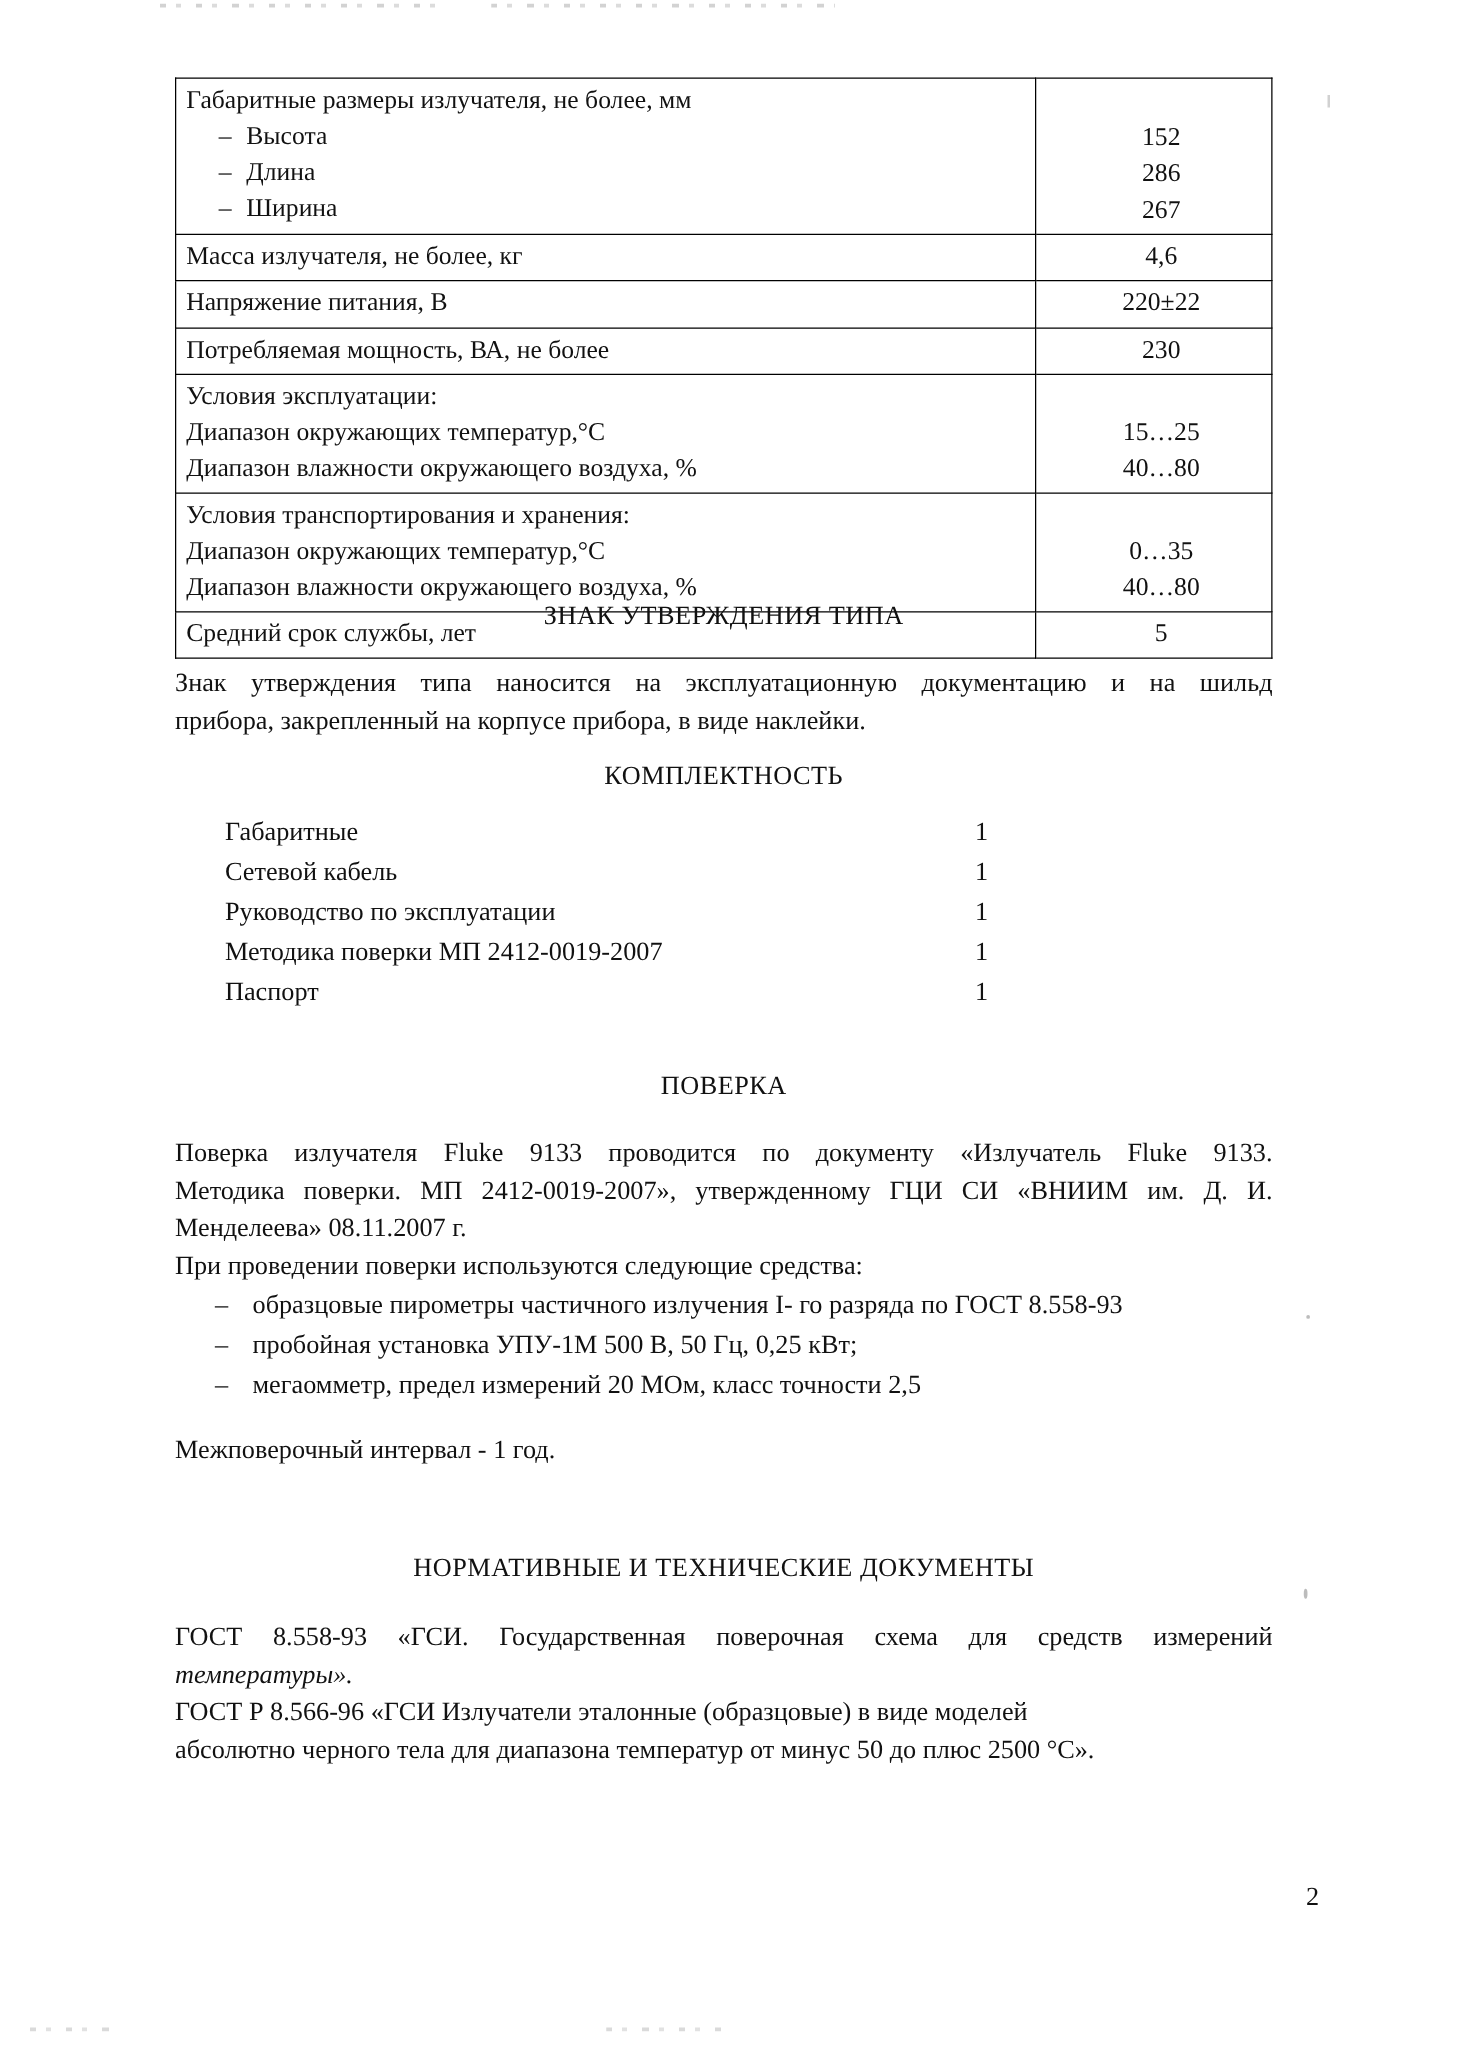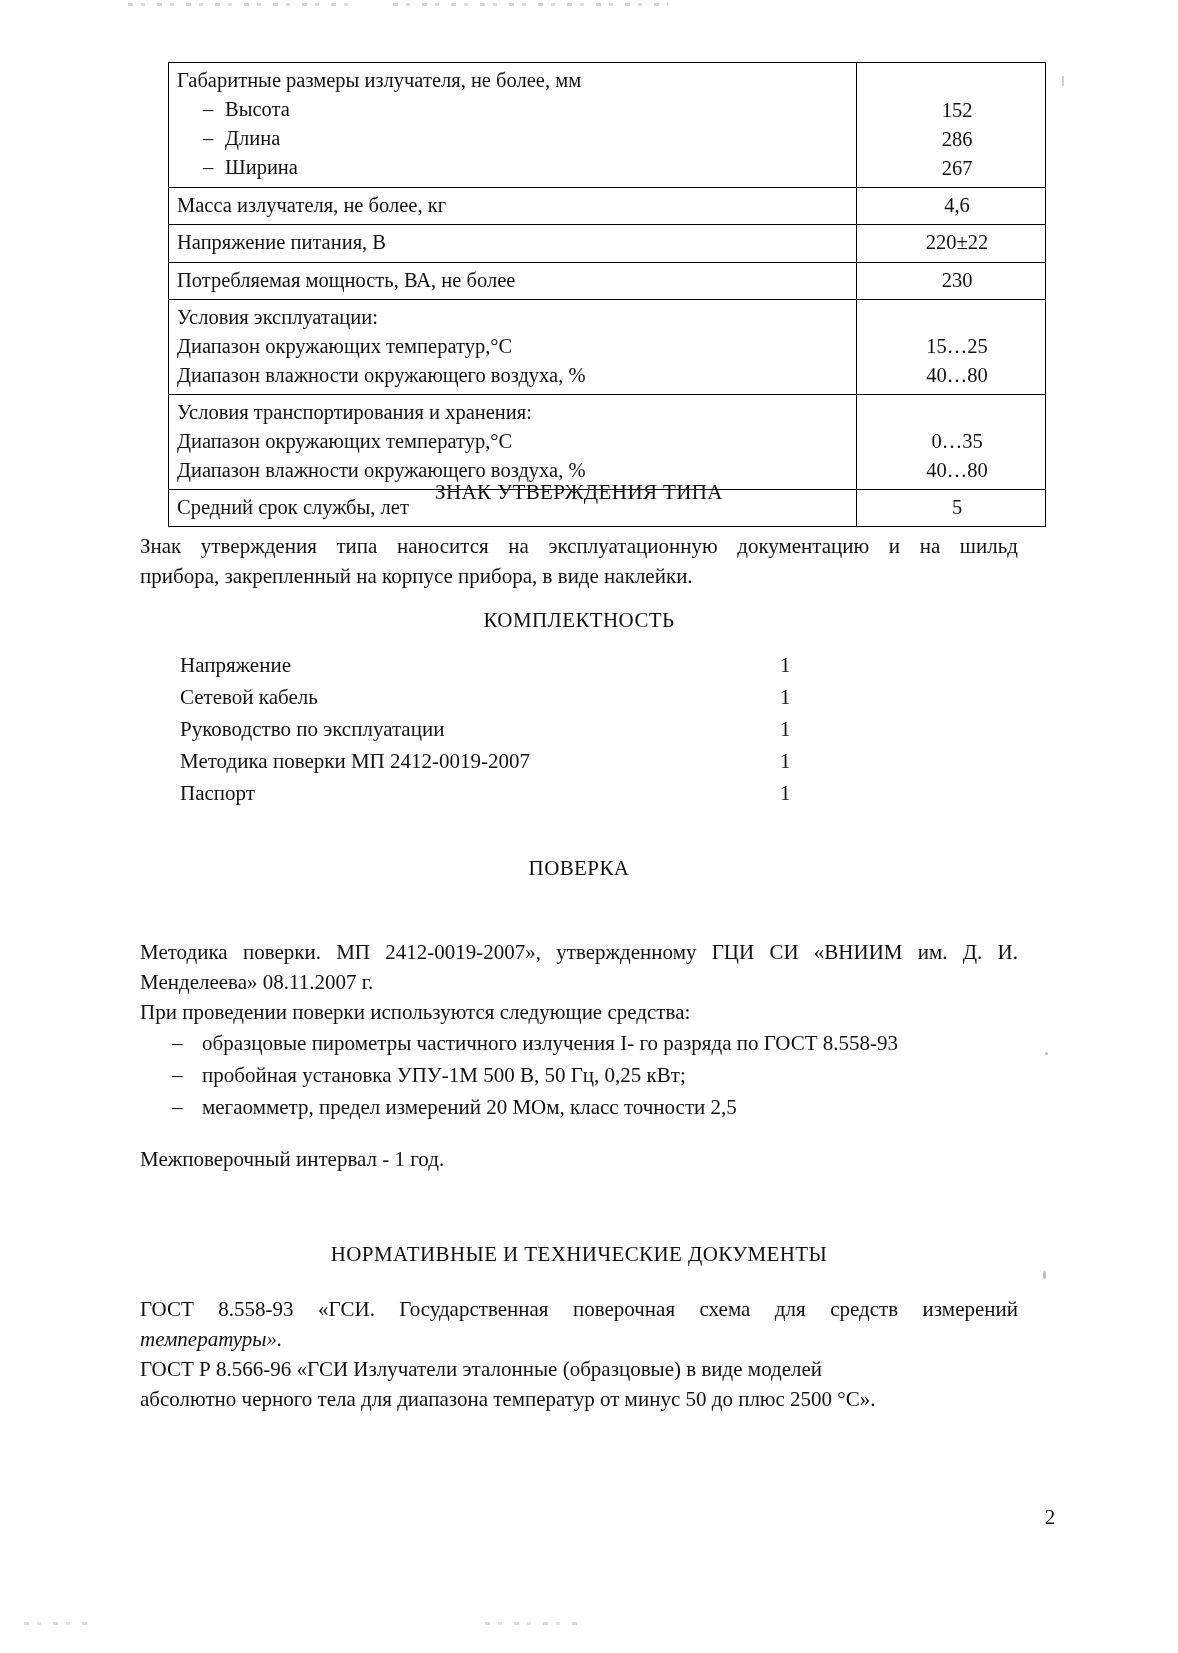--- a/index.html
+++ b/index.html
@@ -45,21 +45,20 @@
   
   .spec-table {
     position: absolute;
     left: 140px;
     top: 62px;
     width: 878px;
     border-collapse: collapse;
     table-layout: fixed;
     font-size: 20.5px;
     line-height: 1.42;
-    margin-left: 28px;
   }
   .spec-table td {
     border: 1.6px solid #000000;
     padding: 3px 6px 4px 8px;
     vertical-align: top;
   }
   .spec-table td.value-cell {
     width: 168px;
     text-align: center;
     vertical-align: middle;
@@ -264,21 +263,21 @@
   <div class="section-title" style="top:480px;">ЗНАК УТВЕРЖДЕНИЯ ТИПА</div>
 
   <div class="para-line justify-spread" style="top:532px;"><span class="indent"></span><span>Знак утверждения типа наносится на эксплуатационную документацию и на шильд</span></div>
 
   <div class="para-line" style="top:562px;">прибора, закрепленный на корпусе прибора, в виде наклейки.</div>
 
   <div class="section-title" style="top:608px;">КОМПЛЕКТНОСТЬ</div>
 
   <div class="kit-list">
     <div class="kit-row">
-      <span class="kit-name">Напряжение</span>
+      <span class="kit-name">Габаритные</span>
       <span class="kit-qty">1</span>
     </div>
     <div class="kit-row">
       <span class="kit-name">Сетевой кабель</span>
       <span class="kit-qty">1</span>
     </div>
     <div class="kit-row">
       <span class="kit-name">Руководство по эксплуатации</span>
       <span class="kit-qty">1</span>
     </div>
@@ -287,20 +286,21 @@
       <span class="kit-qty">1</span>
     </div>
     <div class="kit-row">
       <span class="kit-name">Паспорт</span>
       <span class="kit-qty">1</span>
     </div>
   </div>
 
   <div class="section-title" style="top:856px;">ПОВЕРКА</div>
 
+  <div class="para-line justify-spread" style="top:908px;"><span class="indent"></span><span>Поверка  излучателя Fluke 9133 проводится по документу «Излучатель  Fluke 9133.</span></div>
 
   <div class="para-line justify-spread" style="top:938px;"><span>Методика поверки. МП 2412-0019-2007», утвержденному ГЦИ СИ «ВНИИМ им. Д. И.</span></div>
 
   <div class="para-line" style="top:968px;">Менделеева» 08.11.2007 г.</div>
 
   <div class="para-line" style="top:998px;"><span class="indent"></span><span>При проведении поверки используются следующие средства:</span></div>
 
   <div class="bullet-row" style="top:1029px;">
     <span class="dash">–</span><span>образцовые пирометры частичного излучения I- го разряда по ГОСТ 8.558-93</span>
   </div>

